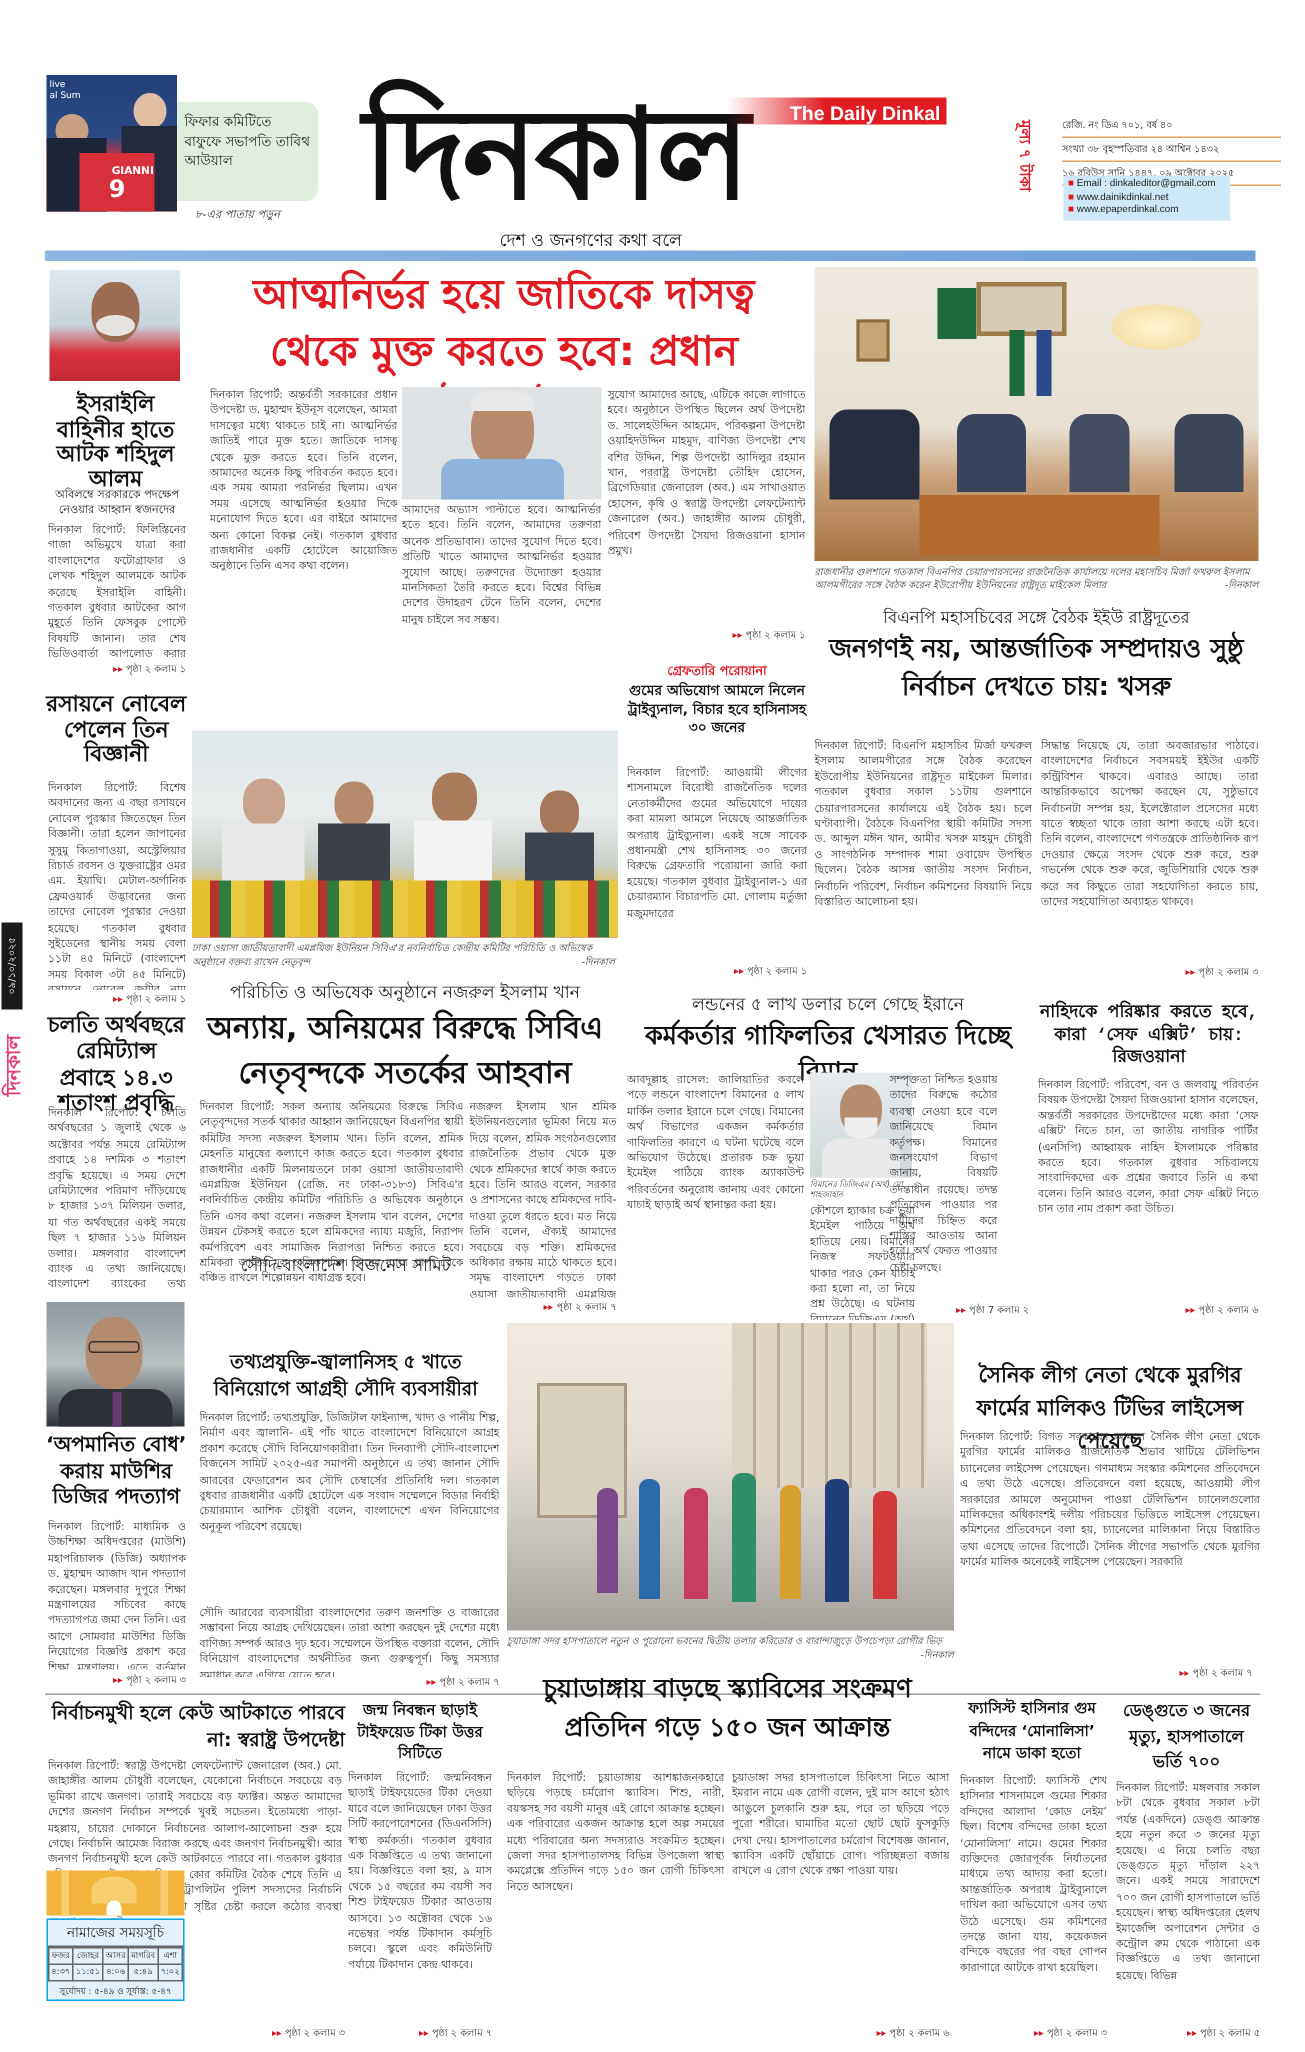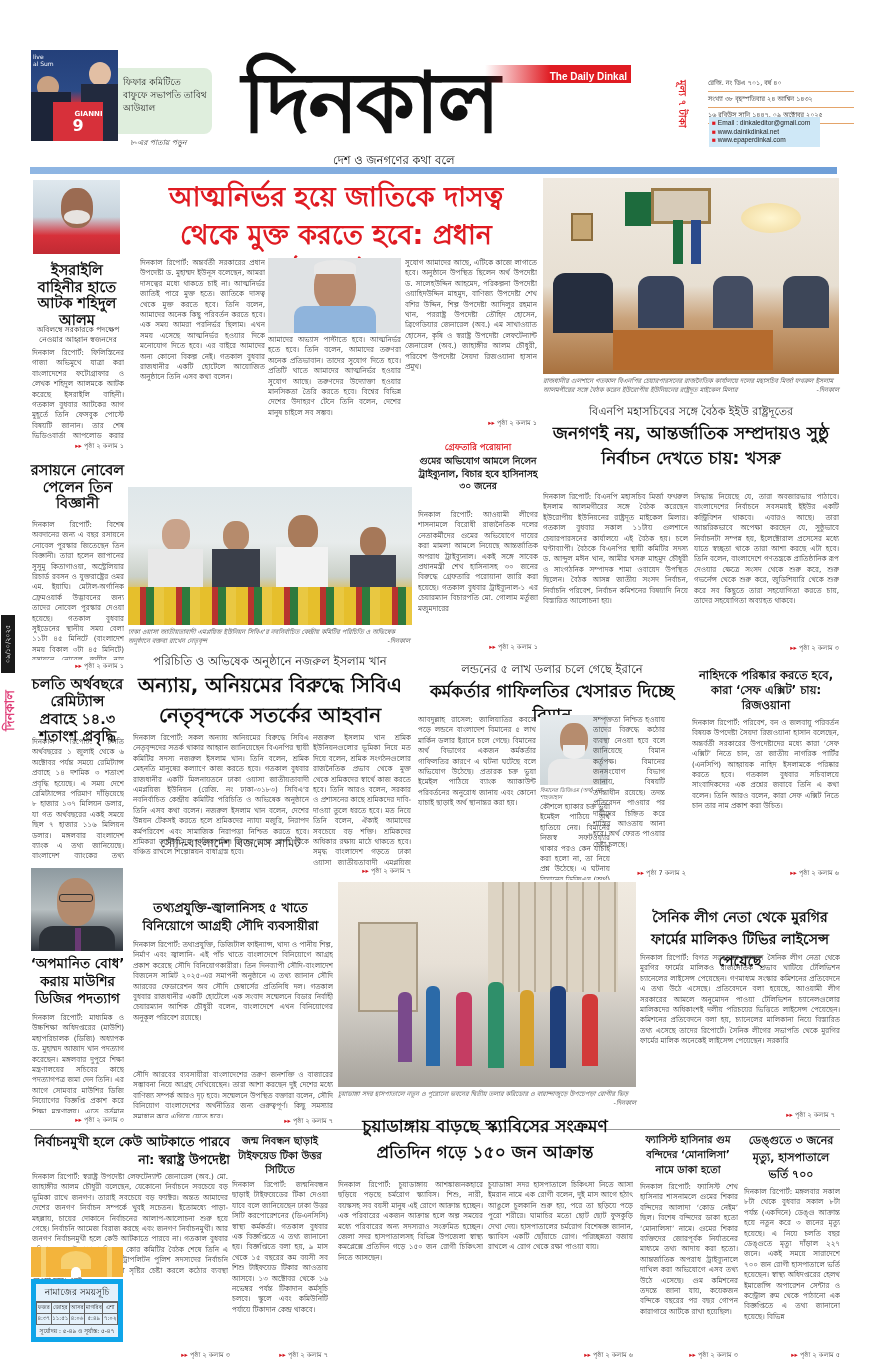--- a/index.html
+++ b/index.html
@@ -28,21 +28,21 @@
     <div style="font-size:16px;line-height:16px;">9</div>
   </div>
 </div>
 <div class="abs" style="left:118px;top:68px;width:94px;height:66px;background:#dfeedd;border-radius:0 8px 8px 0;padding:8px 4px 0 5px;">
   <div style="font-size:9px;line-height:13px;color:#222;">ফিফার কমিটিতে বাফুফে সভাপতি তাবিথ আউয়াল</div>
 </div>
 <div class="abs" style="left:130px;top:137px;font-size:7.5px;color:#333;font-style:italic;">৮-এর পাতায় পড়ুন</div>
 
 <div class="abs" style="left:242px;top:48px;width:390px;height:110px;font-size:84px;font-weight:bold;color:#111;line-height:110px;letter-spacing:-2px;">দিনকাল</div>
 <div class="abs" style="left:485px;top:65px;width:146px;height:18px;background:linear-gradient(90deg,rgba(224,27,34,0) 0%,#e01b22 45%);text-align:right;padding-right:4px;">
-  <span style="color:#fff;font-weight:bold;font-size:10px;line-height:18px;font-family:'Liberation Sans',sans-serif;">The Daily Dinkal</span>
+  <span style="color:#fff;font-weight:bold;font-size:13px;line-height:18px;font-family:'Liberation Sans',sans-serif;">The Daily Dinkal</span>
 </div>
 <div class="abs" style="left:333px;top:152px;font-size:11.5px;color:#111;">দেশ ও জনগণের কথা বলে</div>
 <div class="abs" style="left:673px;top:80px;writing-mode:vertical-rl;font-size:10px;font-weight:bold;color:#e01b22;">মূল্য ৭ টাকা</div>
 <div class="abs" style="left:708px;top:77px;width:146px;">
   <div style="font-size:6.4px;color:#222;border-bottom:1px solid #e4a46a;padding:1px 0 2px;">রেজি. নং ডিএ ৭০১, বর্ষ ৪০</div>
   <div style="font-size:6.4px;color:#222;border-bottom:1px solid #e4a46a;padding:2px 0;">সংখ্যা ৩৮ বৃহস্পতিবার ২৪ আশ্বিন ১৪৩২</div>
   <div style="font-size:6.4px;color:#222;border-bottom:1px solid #e4a46a;padding:2px 0;">১৬ রবিউস সানি ১৪৪৭, ০৯ অক্টোবর ২০২৫</div>
 </div>
 <div class="abs" style="left:709px;top:117px;width:111px;height:30px;background:#cfe8f7;padding:2px 3px;font-family:'Liberation Sans',sans-serif;font-size:6.6px;line-height:8.5px;color:#222;">
   <div><span style="color:#e01b22;">■</span> <span>Email : dinkaleditor@gmail.com</span></div>
@@ -145,21 +145,21 @@
 <div class="abs photo" style="left:540px;top:715px;width:68px;height:70px;background:linear-gradient(180deg,#e6ebee,#cfd7da);">
   <div class="abs" style="left:20px;top:8px;width:28px;height:34px;border-radius:45%;background:#b68c6e;"></div>
   <div class="abs" style="left:23px;top:30px;width:22px;height:14px;border-radius:0 0 50% 50%;background:#eee;"></div>
   <div class="abs" style="left:8px;top:44px;width:52px;height:26px;background:#e9e9e9;border-radius:12px 12px 0 0;"></div>
 </div>
 <div class="abs caption" style="left:540px;top:787px;width:70px;font-size:5.5px;line-height:7px;">বিমানের ডিজিএম (অর্থ) মো. শাহজাহান</div>
 <div class="abs body-text" style="left:540px;top:802px;width:70px;height:78px;overflow:hidden;">কৌশলে হ্যাকার চক্র ভুয়া ইমেইল পাঠিয়ে অর্থ হাতিয়ে নেয়। বিমানের নিজস্ব সফটওয়্যার থাকার পরও কেন যাচাই করা হলো না, তা নিয়ে প্রশ্ন উঠেছে। এ ঘটনায় বিমানের ডিজিএম (অর্থ) নিয়োগের সুপারিশ ও অর্থ কর্মকর্তাদের বিরুদ্ধে তদন্ত কমিটি গঠন করা হয়েছে।</div>
 <div class="abs body-text" style="left:593px;top:715px;width:72px;height:152px;overflow:hidden;">সম্পৃক্ততা নিশ্চিত হওয়ায় তাদের বিরুদ্ধে কঠোর ব্যবস্থা নেওয়া হবে বলে জানিয়েছে বিমান কর্তৃপক্ষ। বিমানের জনসংযোগ বিভাগ জানায়, বিষয়টি তদন্তাধীন রয়েছে। তদন্ত প্রতিবেদন পাওয়ার পর দায়ীদের চিহ্নিত করে শাস্তির আওতায় আনা হবে। অর্থ ফেরত পাওয়ার চেষ্টা চলছে।</div>
 <div class="abs cont" style="left:614px;top:868px;width:72px;"><span class="arr">▸▸</span> <span>পৃষ্ঠা 7 কলাম ২</span></div>
 
-<div class="abs hl" style="left:692px;top:668px;width:148px;font-size:11.5px;line-height:15px;">নাহিদকে পরিষ্কার করতে হবে, কারা ‘সেফ এক্সিট’ চায়: রিজওয়ানা</div>
+<div class="abs hl" style="left:692px;top:668px;width:148px;font-size:11.5px;line-height:15px;font-family:Liberation Mono, monospace;">নাহিদকে পরিষ্কার করতে হবে, কারা ‘সেফ এক্সিট’ চায়: রিজওয়ানা</div>
 <div class="abs body-text" style="left:692px;top:718px;width:147px;height:150px;overflow:hidden;">দিনকাল রিপোর্ট: পরিবেশ, বন ও জলবায়ু পরিবর্তন বিষয়ক উপদেষ্টা সৈয়দা রিজওয়ানা হাসান বলেছেন, অন্তর্বর্তী সরকারের উপদেষ্টাদের মধ্যে কারা ‘সেফ এক্সিট’ নিতে চান, তা জাতীয় নাগরিক পার্টির (এনসিপি) আহ্বায়ক নাহিদ ইসলামকে পরিষ্কার করতে হবে। গতকাল বুধবার সচিবালয়ে সাংবাদিকদের এক প্রশ্নের জবাবে তিনি এ কথা বলেন। তিনি আরও বলেন, কারা সেফ এক্সিট নিতে চান তার নাম প্রকাশ করা উচিত।</div>
 <div class="abs cont" style="left:692px;top:868px;width:147px;"><span class="arr">▸▸</span> <span>পৃষ্ঠা ২ কলাম ৬</span></div>
 
 <div class="abs kicker" style="left:128px;top:835px;width:205px;font-size:11px;">সৌদি-বাংলাদেশ বিজনেস সামিট</div>
 <div class="abs hl" style="left:128px;top:899px;width:205px;font-size:12.5px;line-height:18px;">তথ্যপ্রযুক্তি-জ্বালানিসহ ৫ খাতে বিনিয়োগে আগ্রহী সৌদি ব্যবসায়ীরা</div>
 <div class="abs body-text" style="left:133px;top:940px;width:200px;height:130px;overflow:hidden;">দিনকাল রিপোর্ট: তথ্যপ্রযুক্তি, ডিজিটাল ফাইন্যান্স, খাদ্য ও পানীয় শিল্প, নির্মাণ এবং জ্বালানি- এই পাঁচ খাতে বাংলাদেশে বিনিয়োগে আগ্রহ প্রকাশ করেছে সৌদি বিনিয়োগকারীরা। তিন দিনব্যাপী সৌদি-বাংলাদেশ বিজনেস সামিট ২০২৫-এর সমাপনী অনুষ্ঠানে এ তথ্য জানান সৌদি আরবের ফেডারেশন অব সৌদি চেম্বার্সের প্রতিনিধি দল। গতকাল বুধবার রাজধানীর একটি হোটেলে এক সংবাদ সম্মেলনে বিডার নির্বাহী চেয়ারম্যান আশিক চৌধুরী বলেন, বাংলাদেশে এখন বিনিয়োগের অনুকূল পরিবেশ রয়েছে।</div>
 <div class="abs body-text" style="left:133px;top:1070px;width:200px;height:48px;overflow:hidden;">সৌদি আরবের ব্যবসায়ীরা বাংলাদেশের তরুণ জনশক্তি ও বাজারের সম্ভাবনা নিয়ে আগ্রহ দেখিয়েছেন। তারা আশা করছেন দুই দেশের মধ্যে বাণিজ্য সম্পর্ক আরও দৃঢ় হবে। সম্মেলনে উপস্থিত বক্তারা বলেন, সৌদি বিনিয়োগ বাংলাদেশের অর্থনীতির জন্য গুরুত্বপূর্ণ। কিছু সমস্যার সমাধান করে এগিয়ে যেতে হবে।</div>
 <div class="abs cont" style="left:133px;top:1116px;width:200px;"><span class="arr">▸▸</span> <span>পৃষ্ঠা ২ কলাম ৭</span></div>
 
 <div class="abs photo" style="left:338px;top:882px;width:298px;height:205px;background:linear-gradient(180deg,#f0eae0 0%,#e7e0d6 40%,#c7c3bc 70%,#a7a39c 100%);">
@@ -184,21 +184,21 @@
 <div class="abs hl" style="left:30px;top:1133px;width:200px;font-size:12.5px;line-height:18px;text-align:right;">নির্বাচনমুখী হলে কেউ আটকাতে পারবে না: স্বরাষ্ট্র উপদেষ্টা</div>
 <div class="abs body-text" style="left:32px;top:1172px;width:196px;height:180px;overflow:hidden;">দিনকাল রিপোর্ট: স্বরাষ্ট্র উপদেষ্টা লেফটেন্যান্ট জেনারেল (অব.) মো. জাহাঙ্গীর আলম চৌধুরী বলেছেন, যেকোনো নির্বাচনে সবচেয়ে বড় ভূমিকা রাখে জনগণ। তারাই সবচেয়ে বড় ফ্যাক্টর। অন্তত আমাদের দেশের জনগণ নির্বাচন সম্পর্কে খুবই সচেতন। ইতোমধ্যে পাড়া-মহল্লায়, চায়ের দোকানে নির্বাচনের আলাপ-আলোচনা শুরু হয়ে গেছে। নির্বাচনি আমেজ বিরাজ করছে এবং জনগণ নির্বাচনমুখী। আর জনগণ নির্বাচনমুখী হলে কেউ আটকাতে পারবে না। গতকাল বুধবার সচিবালয়ে আইনশৃঙ্খলা বিষয়ক কোর কমিটির বৈঠক শেষে তিনি এ কথা বলেন। তিনি বলেন, মেট্রোপলিটন পুলিশ সদস্যদের নির্বাচনি প্রশিক্ষণ চলছে। কেউ বিশৃঙ্খলা সৃষ্টির চেষ্টা করলে কঠোর ব্যবস্থা নেওয়া হবে। এরই</div>
 <div class="abs cont" style="left:140px;top:1350px;width:90px;"><span class="arr">▸▸</span> <span>পৃষ্ঠা ২ কলাম ৩</span></div>
 
 <div class="abs" style="left:31px;top:1247px;width:92px;height:30px;background:#f3b43c;">
   <div class="abs" style="left:30px;top:4px;width:30px;height:18px;border-radius:50% 50% 0 0;background:#f7cf6e;"></div>
   <div class="abs" style="left:10px;top:0;width:5px;height:30px;background:#f7cf6e;"></div>
   <div class="abs" style="left:76px;top:0;width:5px;height:30px;background:#f7cf6e;"></div>
   <div class="abs" style="left:40px;top:20px;width:10px;height:10px;background:#fff;border-radius:5px 5px 0 0;"></div>
 </div>
-<div class="abs" style="left:31px;top:1279px;width:92px;background:#e4f1fb;border:5px solid #0ea5e9;">
+<div class="abs" style="left:31px;top:1279px;width:92px;background:#e4f1fb;border:1px solid #0ea5e9;">
   <div style="font-size:9px;text-align:center;border-bottom:1px solid #666;padding:1px 0;">নামাজের সময়সূচি</div>
   <table style="width:100%;border-collapse:collapse;font-size:5.5px;text-align:center;">
     <tbody>
         <tr>
       <td style="border:1px solid #666;padding:1px 0;">ফজর</td>
       <td style="border:1px solid #666;">জোহর</td>
       <td style="border:1px solid #666;">আসর</td>
       <td style="border:1px solid #666;">মাগরিব</td>
       <td style="border:1px solid #666;">এশা</td>
     </tr>

